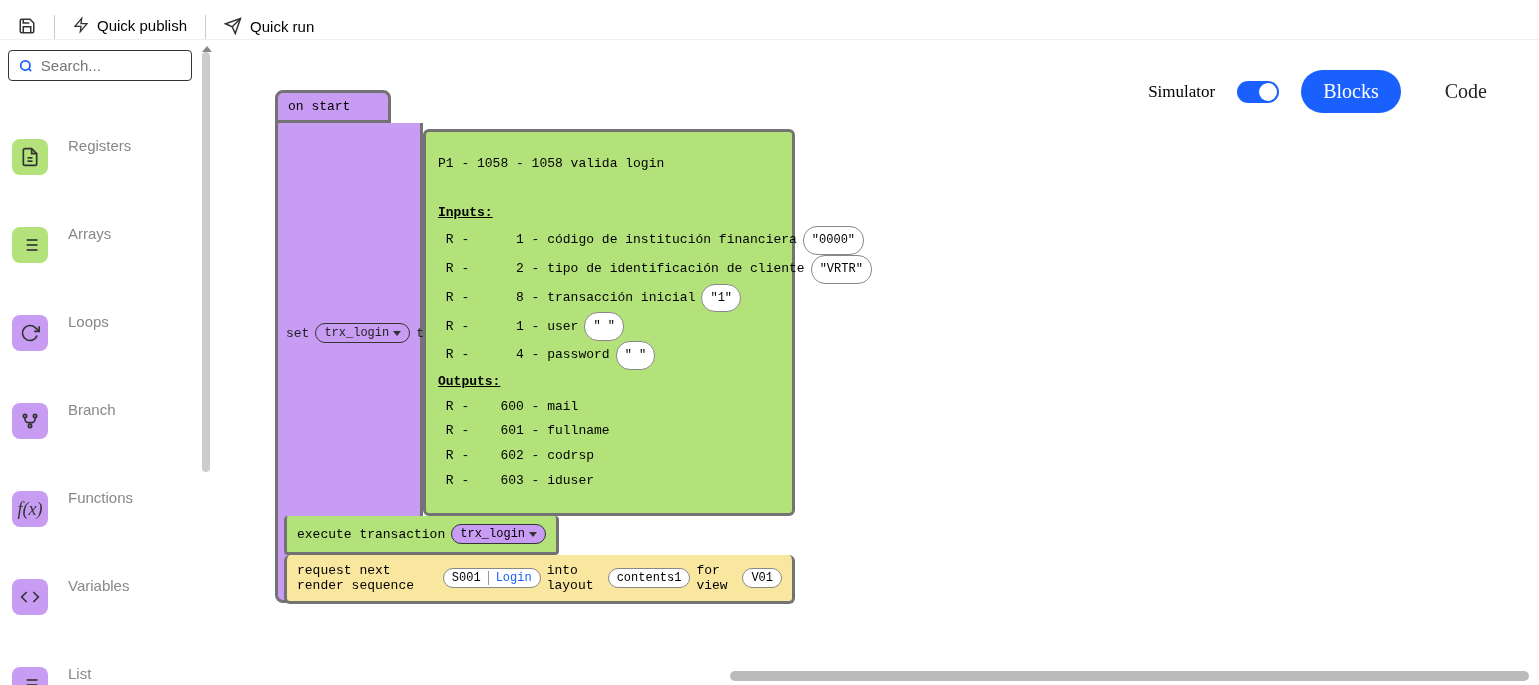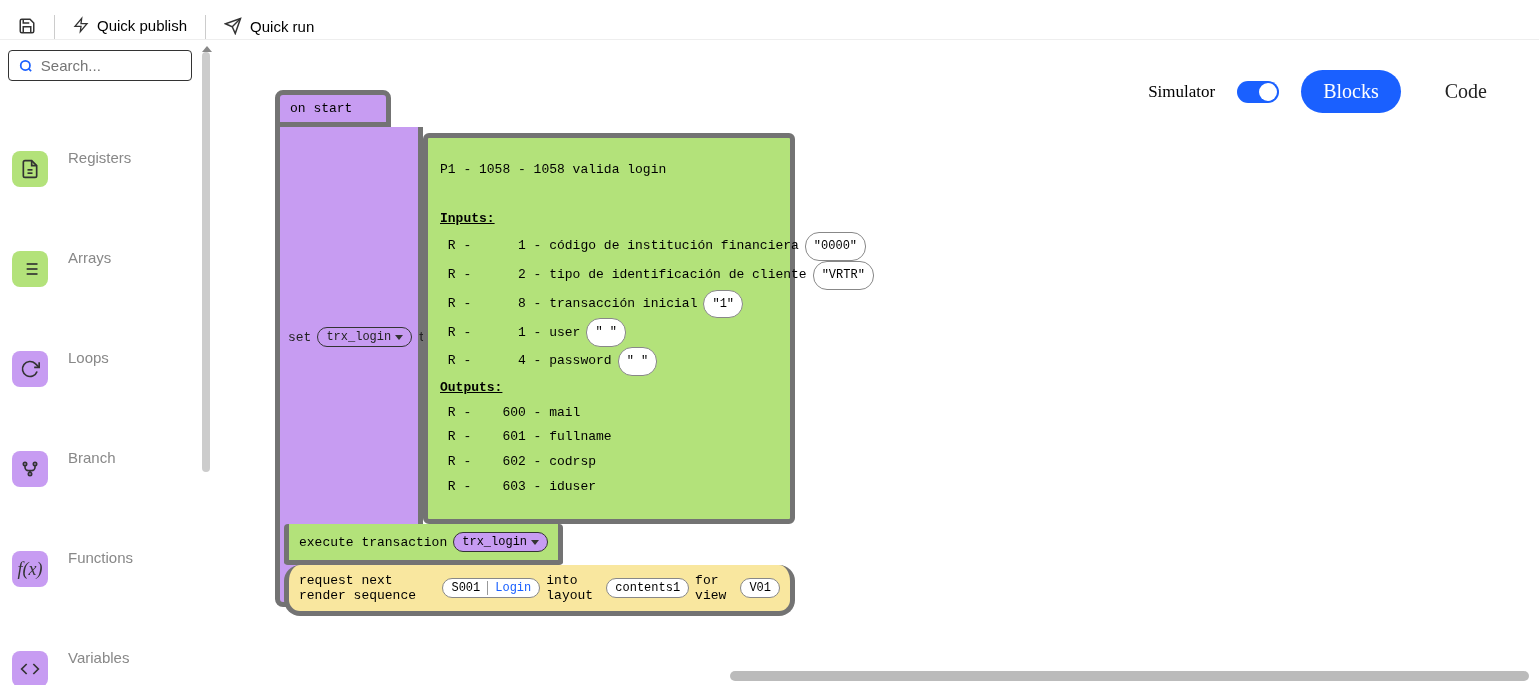--- a/index.html
+++ b/index.html
@@ -34,21 +34,21 @@
   }
   .main {
     display: flex;
     height: calc(100% - 40px);
   }
   .sidebar {
     width: 200px;
     padding: 10px 8px;
     display: flex;
     flex-direction: column;
-    gap: 16px;
+    gap: 4px;
     position: relative;
   }
   .search-box {
     display: flex;
     align-items: center;
     border: 1px solid #333;
     border-radius: 4px;
     padding: 6px 10px;
     margin-bottom: 18px;
     gap: 8px;
@@ -146,21 +146,21 @@
   .pill-btn.inactive { color: #222; }
 
   .workspace {
     position: absolute;
     left: 75px;
     top: 50px;
     font-family: "Courier New", monospace;
     font-size: 13px;
   }
   .block {
-    border: 5px solid #737373;
+    border: 3px solid #737373;
     position: relative;
   }
   .block.purple-bg { background: #c79cf2; }
   .block.green-bg { background: #b3e27a; }
   .block.yellow-bg { background: #f9e79f; }
 
   .hat-block {
     width: 116px;
     border-radius: 8px 8px 0 0;
     padding: 6px 10px;
@@ -212,21 +212,21 @@
   .data-block .row { display: flex; align-items: center; gap: 6px; white-space: pre; }
   .exec-block {
     border-radius: 4px;
     padding: 8px 10px;
     display: flex;
     align-items: center;
     gap: 6px;
     width: fit-content;
   }
   .req-block {
-    border-radius: 16px;
+    border-radius: 6px;
     padding: 8px 10px;
     display: flex;
     align-items: center;
     gap: 6px;
     width: fit-content;
   }
   .pill .sep {
     width: 1px; height: 14px; background: #999; margin: 0 3px;
   }
   .pill .blue { color: #1a60ff; }

